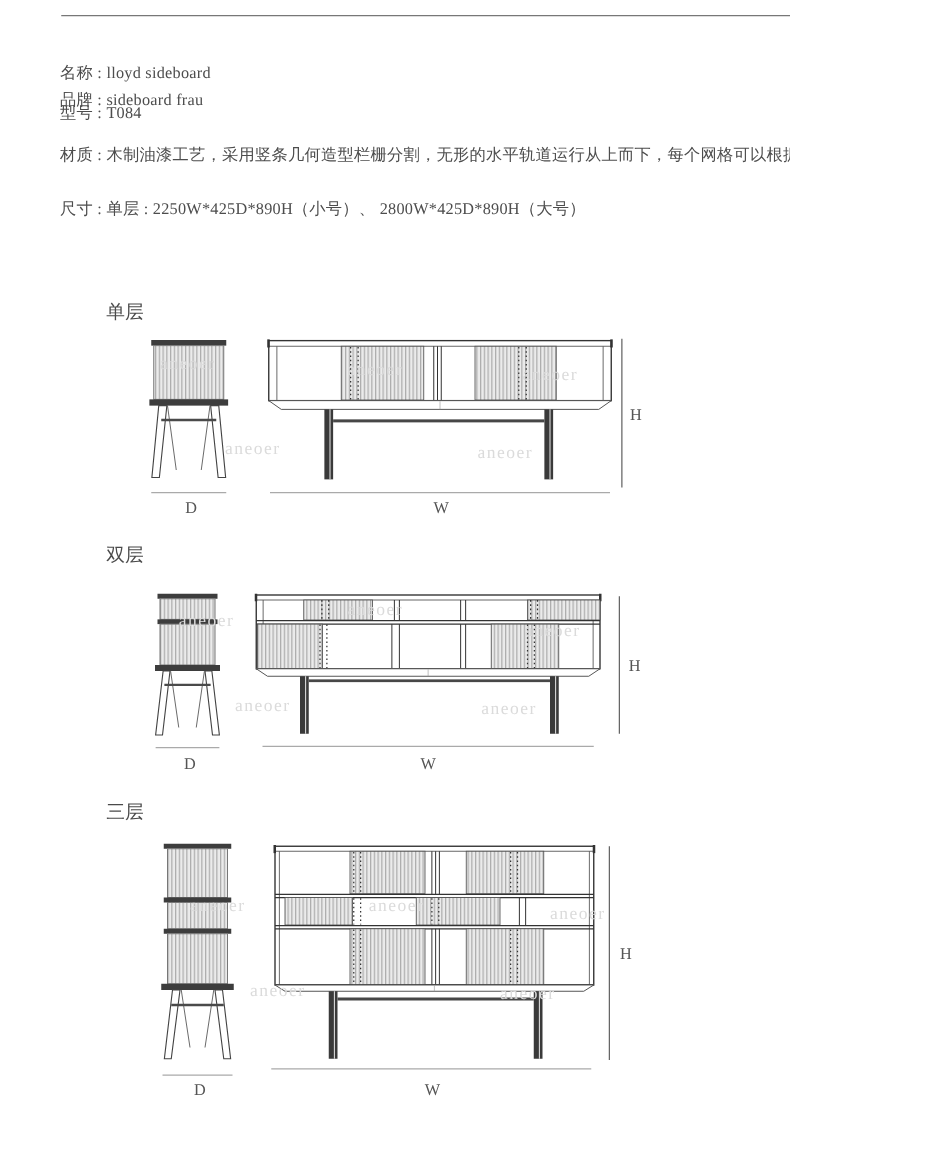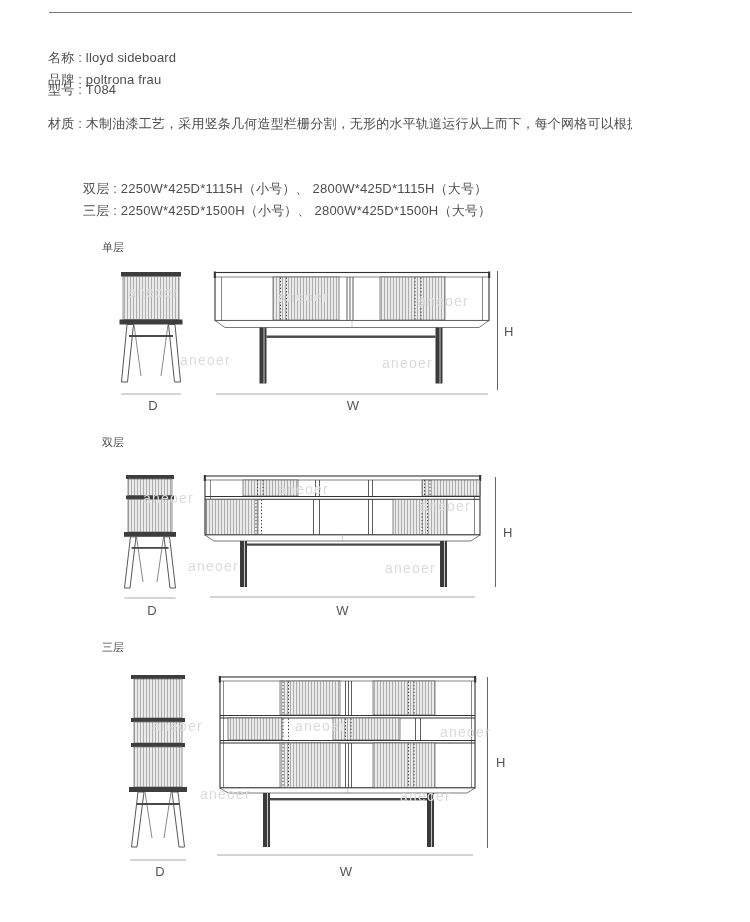--- a/index.html
+++ b/index.html
@@ -1,58 +1,55 @@
 <!DOCTYPE html>
 <html><head>
 <meta charset="utf-8">
 <style>
   html,body{margin:0;padding:0;background:#fff;}
   .page{position:relative;width:632px;height:922px;background:#fff;overflow:hidden;
-        font-family:Liberation Sans, sans-serif;}
+        font-family:Liberation Serif, serif;}
   .top-rule{position:absolute;left:49px;top:12px;width:651px;height:0;border-top:1px solid #777;}
   .spec{position:absolute;left:48px;font-size:13px;line-height:16px;color:#4d4d4d;white-space:nowrap;letter-spacing:.2px;}
   .spec.cont{left:83px;}
-  .sec-title{position:absolute;left:102px;font-size:11px;color:#4a4a4a;}
+  .sec-title{position:absolute;left:85px;font-size:15px;color:#4a4a4a;}
   .draw{position:absolute;}
   .dim{position:absolute;font-size:13px;color:#555;text-align:center;}
   .h-line{position:absolute;width:1px;background:#666;}
   .h-lbl{position:absolute;font-size:13px;color:#555;}
   .wm{position:absolute;font-size:14px;color:#dbdbdb;letter-spacing:1.2px;z-index:6;pointer-events:none;}
   svg{display:block;}
 </style>
 </head>
 <body>
 
 <div class="page">
 
   <div class="top-rule"></div>
 
   <div class="spec" style="top:50px">
     <span>名称 :</span>
     <span>lloyd sideboard</span>
   </div>
   <div class="spec" style="top:72px">
     <span>品牌 :</span>
-    <span>poltrona frau</span>
+    <span>sideboard frau</span>
   </div>
   <div class="spec" style="top:82px">
     <span>型号 :</span>
     <span>T084</span>
   </div>
   <div class="spec" style="top:116px">
     <span>材质 :</span>
     <span>木制油漆工艺，采用竖条几何造型栏栅分割，无形的水平轨道运行从上而下，每个网格可以根据需要创建不同的序列，</span>
   </div>
-  <div class="spec cont" style="top:181px">
-    <span>双层 :</span>
-    <span>2250W*425D*1115H（小号）、 2800W*425D*1115H（大号）</span>
-  </div>
-  <div class="spec cont" style="top:203px">
-    <span>三层 :</span>
-    <span>2250W*425D*1500H（小号）、 2800W*425D*1500H（大号）</span>
+  <div class="spec" style="top:159px">
+    <span>尺寸 :</span>
+    <span>单层 :</span>
+    <span>2250W*425D*890H（小号）、 2800W*425D*890H（大号）</span>
   </div>
 
   <svg width="0" height="0" style="position:absolute" aria-hidden="true">
     <defs>
       <pattern id="slats" width="3" height="8" patternUnits="userSpaceOnUse">
         <rect width="3" height="8" fill="#ebebeb"></rect>
         <rect x="0" width="1" height="8" fill="#adadad"></rect>
       </pattern>
     </defs>
   </svg>

